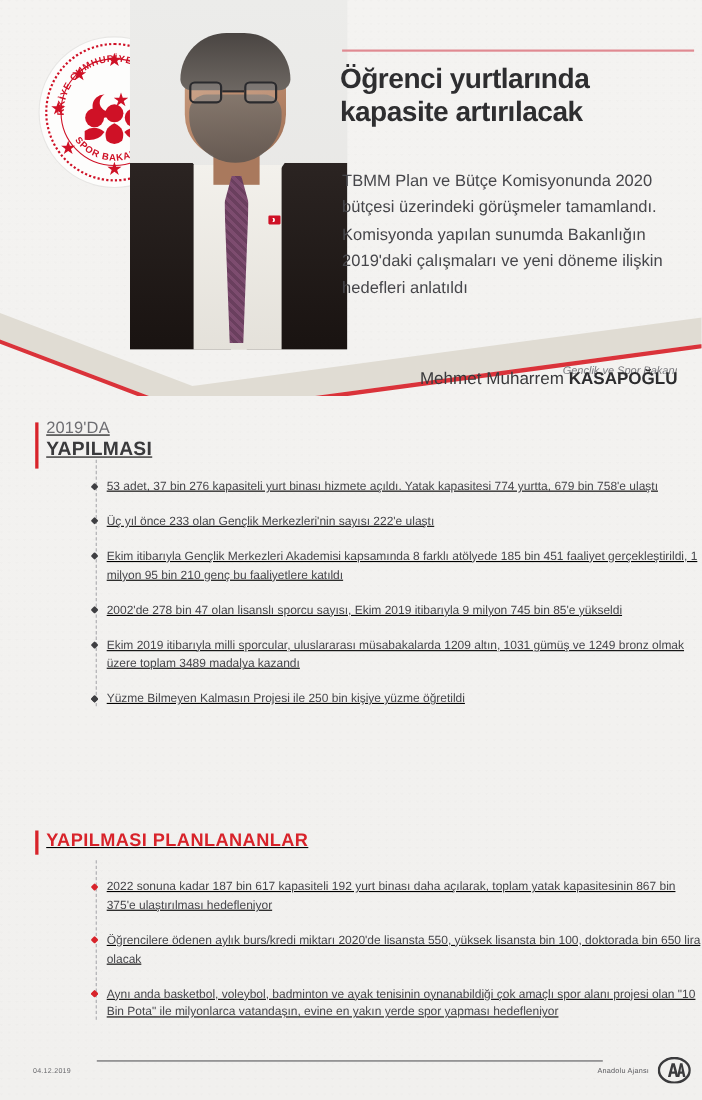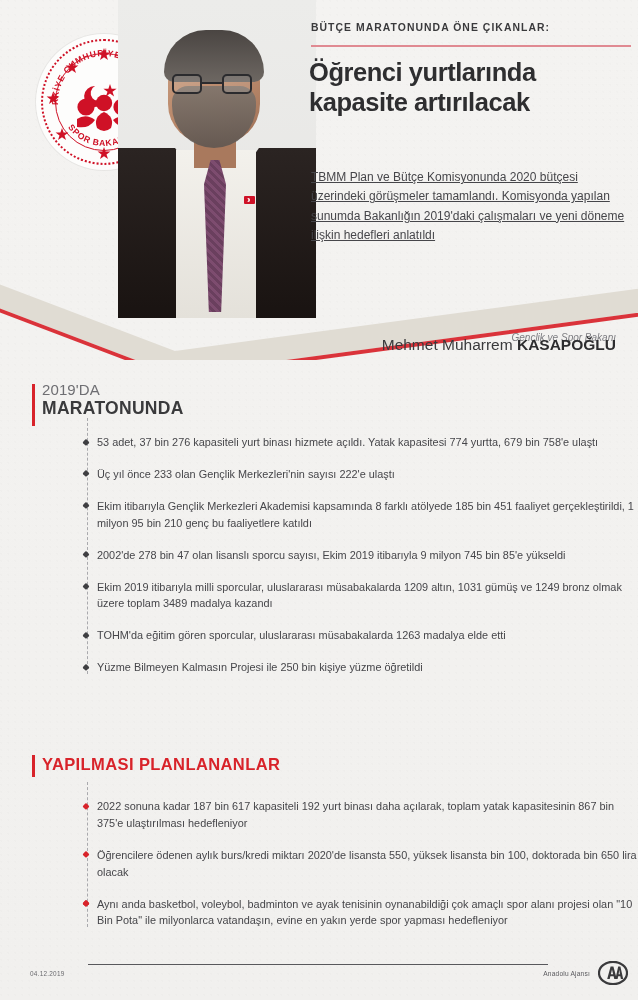--- a/index.html
+++ b/index.html
@@ -120,37 +120,37 @@
   .kicker-rule {
     position:absolute; left:311px; top:45px; width:320px; height:1.6px;
     background:#e08a92; z-index:6;
   }
   .headline {
     position:absolute; left:309px; top:58px; width:322px;
     font-size:25.5px; font-weight:bold; line-height:1.17;
     letter-spacing:-0.45px; color:#2e2e30; z-index:6;
   }
   .standfirst {
-    position:absolute; left:311px; top:168px; width:318px;
-    font-size:12px; line-height:1.62; color:#46464a; z-index:6;text-decoration:underline;
+    position:absolute; left:311px; top:153px; width:318px;
+    font-size:15px; line-height:1.62; color:#46464a; z-index:6;
   }
 
   .byline-role {
     position:absolute; right:22px; top:332px;
     font-size:10px; font-style:italic; color:#7c7c80;
     text-align:center; z-index:7;
   }
   .byline-name {
     position:absolute; right:22px; top:336px;
     font-size:15.5px; color:#3a3a3c; text-align:center; z-index:7;
   }
   .byline-name b { font-weight:bold; color:#2c2c2e; }
 
   
-  .section { position:absolute; left:0; width:638px; }
+  .section { position:absolute; left:0; width:638px;text-decoration:underline; }
   #sec1 { top:382px; }
   #sec2 { top:718px; }
 
   .sec-head { position:relative; padding-left:42px; min-height:30px; }
   .sec-bar {
     position:absolute; left:32px; top:2px; width:3.4px; height:42px;
     background:#d8232a;
   }
   #sec2 .sec-bar { height:22px; top:1px; }
   .sec-pre {
@@ -255,43 +255,42 @@
       <div class="p-tie"></div>
       <div class="p-pin"></div>
     </div>
 
     <svg class="chev-band" viewBox="0 0 700 120" preserveAspectRatio="none">
       <polygon points="0,22 195,96 700,28 700,52 195,120 0,46" fill="#e0dcd3"></polygon>
       <polygon points="0,46 195,120 700,52 700,56 195,124 0,50" fill="#d8232a" opacity="0.92"></polygon>
       <polygon points="0,0 195,74 700,6 700,0" fill="#f4f3f1" opacity="0.0"></polygon>
     </svg>
 
-    <div class="kicker">BÜTÇE MARATONUNDA ÖNE ÇIKANLAR:</div>
     <div class="kicker-rule"></div>
     <h1 class="headline">Öğrenci yurtlarında kapasite artırılacak</h1>
     <p class="standfirst">TBMM Plan ve Bütçe Komisyonunda 2020 bütçesi üzerindeki görüşmeler tamamlandı. Komisyonda yapılan sunumda Bakanlığın 2019'daki çalışmaları ve yeni döneme ilişkin hedefleri anlatıldı</p>
 
     <div class="byline-role">Gençlik ve Spor Bakanı</div>
     <div class="byline-name"><span>Mehmet Muharrem </span><b>KASAPOĞLU</b></div>
   </div>
 
   <div class="section" id="sec1">
     <div class="sec-head">
       <div class="sec-bar"></div>
       <div class="sec-pre">2019'DA</div>
-      <div class="sec-title">MARATONUNDA</div>
+      <div class="sec-title">YAPILMASI</div>
     </div>
     <div class="items">
       <div class="rail"></div>
       <div class="item"><span class="bullet"></span><span>53 adet, 37 bin 276 kapasiteli yurt binası hizmete açıldı. Yatak kapasitesi 774 yurtta, 679 bin 758'e ulaştı</span></div>
       <div class="item"><span class="bullet"></span><span>Üç yıl önce 233 olan Gençlik Merkezleri'nin sayısı 222'e ulaştı</span></div>
       <div class="item"><span class="bullet"></span><span>Ekim itibarıyla Gençlik Merkezleri Akademisi kapsamında 8 farklı atölyede 185 bin 451 faaliyet gerçekleştirildi, 1 milyon 95 bin 210 genç bu faaliyetlere katıldı</span></div>
       <div class="item"><span class="bullet"></span><span>2002'de 278 bin 47 olan lisanslı sporcu sayısı, Ekim 2019 itibarıyla 9 milyon 745 bin 85'e yükseldi</span></div>
       <div class="item"><span class="bullet"></span><span>Ekim 2019 itibarıyla milli sporcular, uluslararası müsabakalarda 1209 altın, 1031 gümüş ve 1249 bronz olmak üzere toplam 3489 madalya kazandı</span></div>
-      <div class="item"><span class="bullet"></span><span>TOHM'da eğitim gören sporcular, uluslararası müsabakalarda 1263 madalya elde etti</span></div>
+      <div class="item"><span class="bullet"></span></div>
       <div class="item"><span class="bullet"></span><span>Yüzme Bilmeyen Kalmasın Projesi ile 250 bin kişiye yüzme öğretildi</span></div>
     </div>
   </div>
 
   <div class="section" id="sec2">
     <div class="sec-head">
       <div class="sec-bar"></div>
       <div class="sec-title">YAPILMASI PLANLANANLAR</div>
     </div>
     <div class="items">

